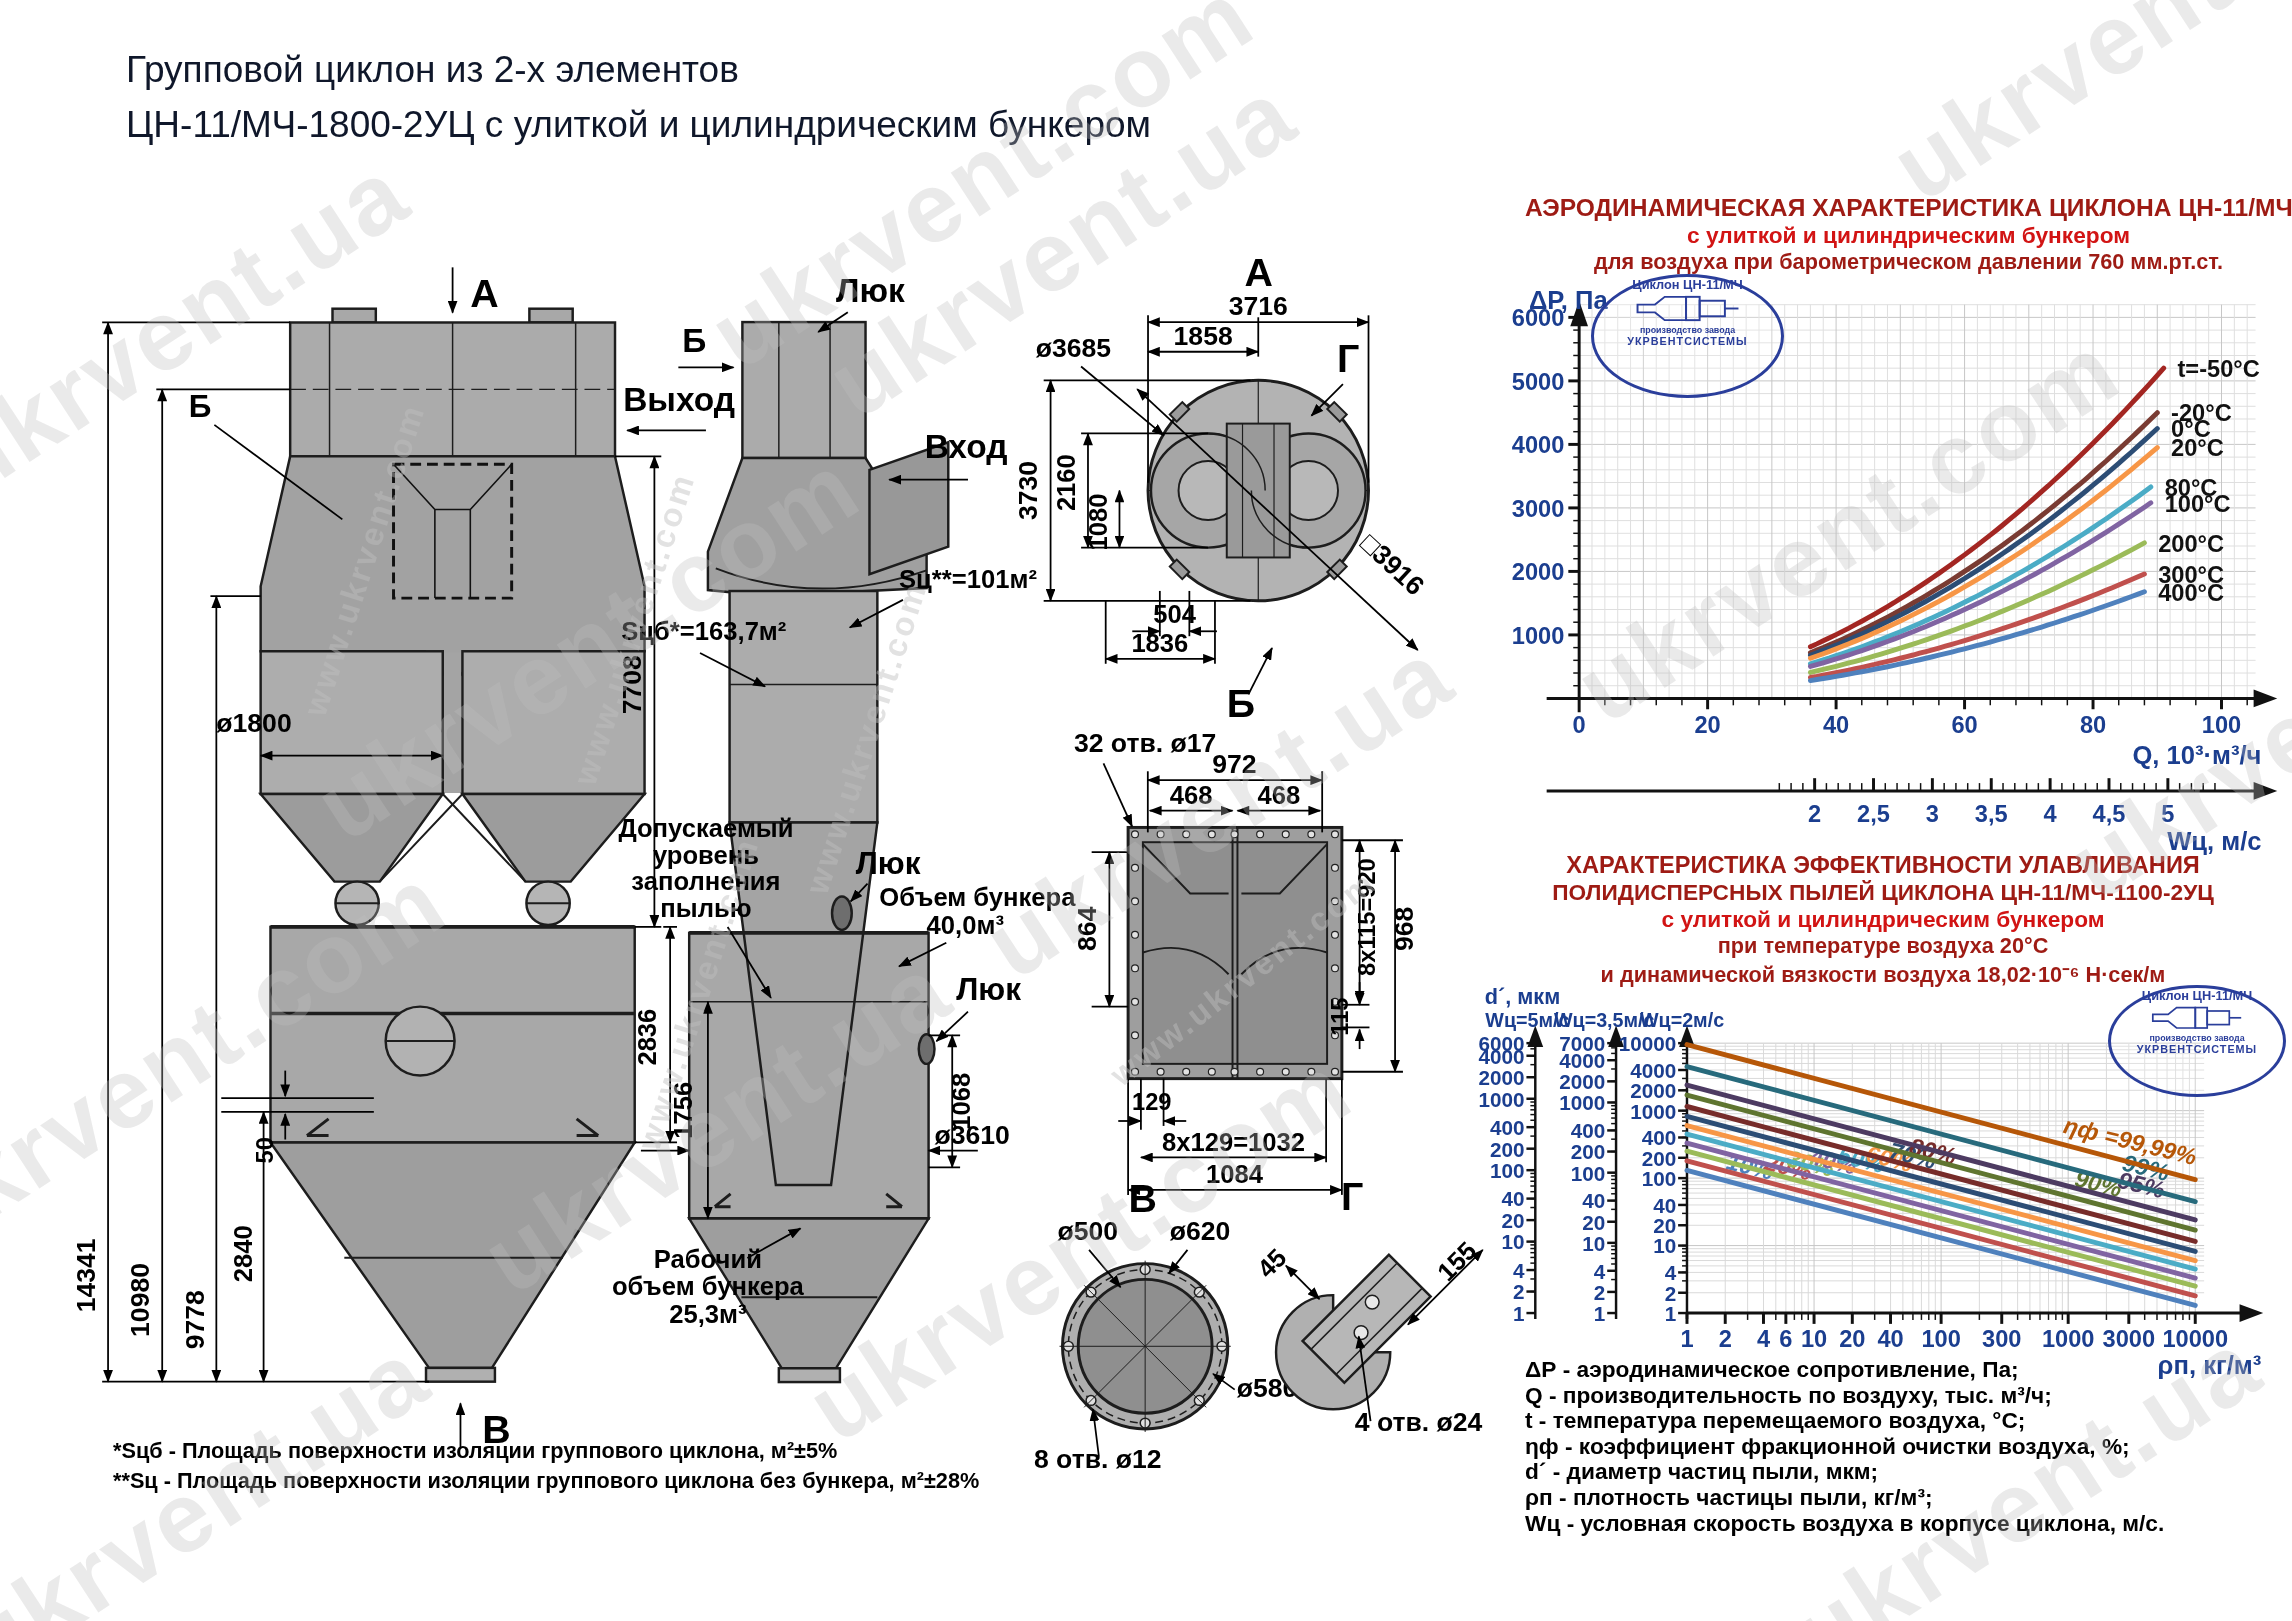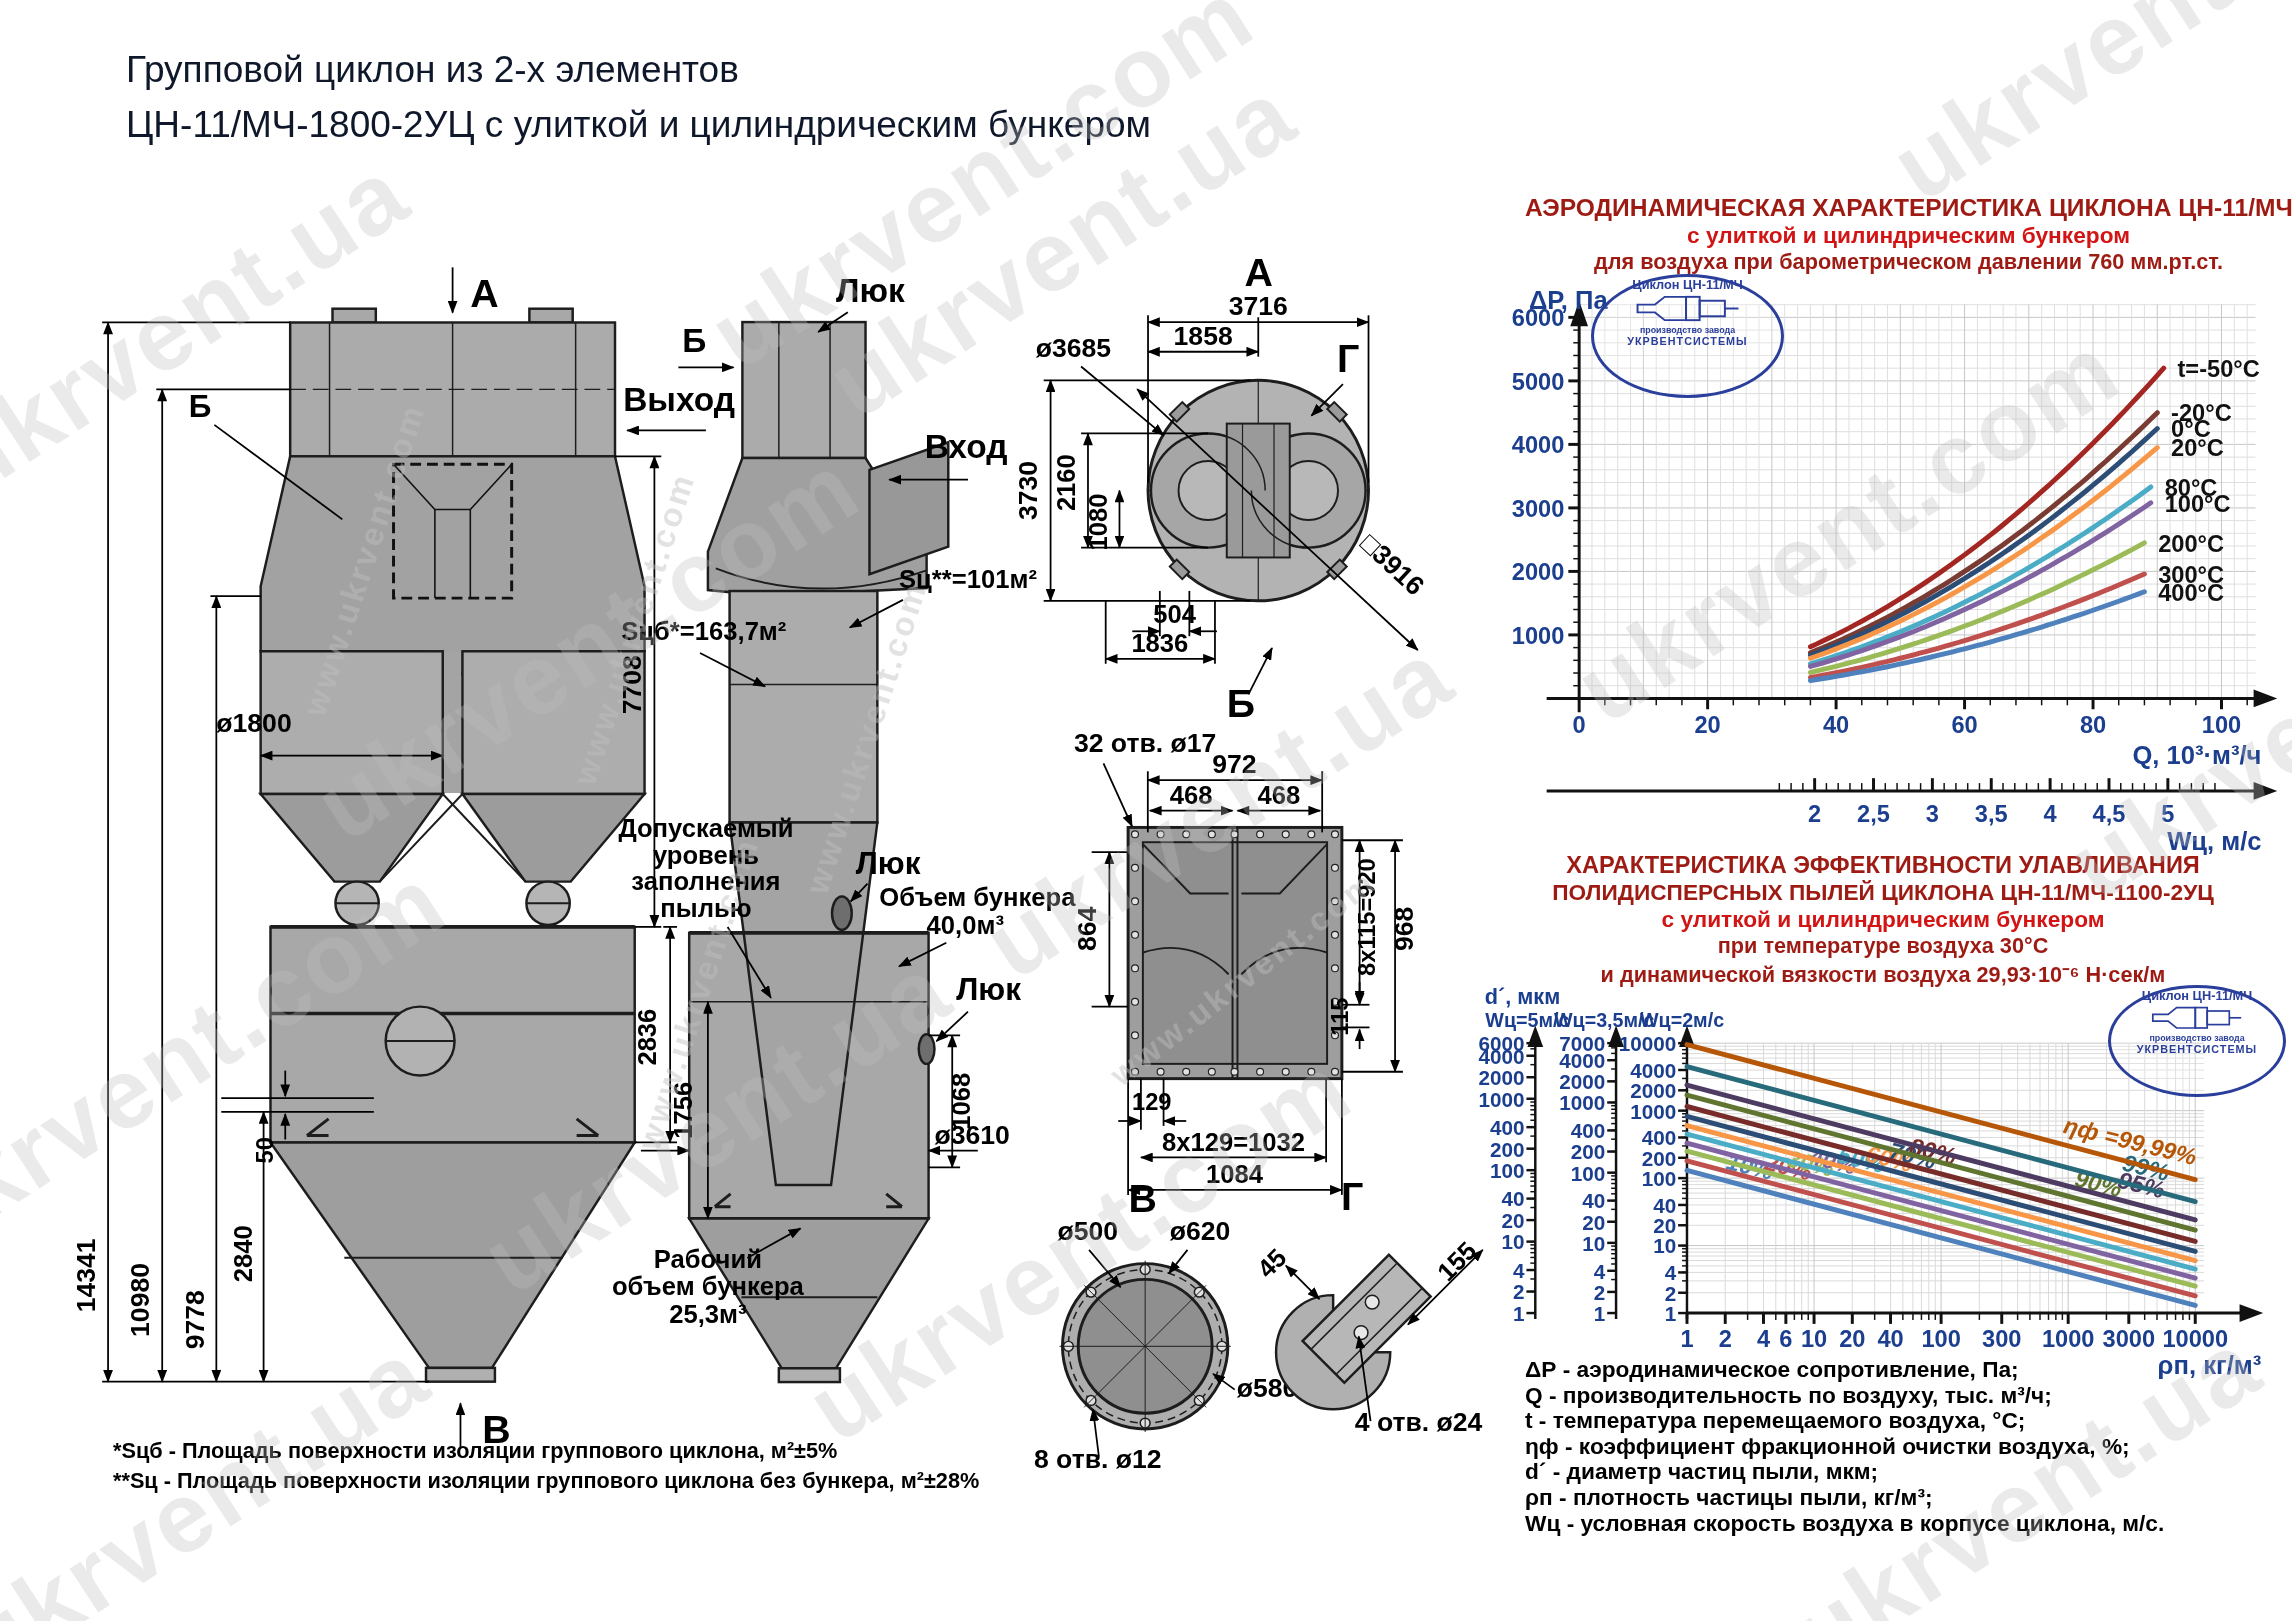--- a/index.html
+++ b/index.html
@@ -644,22 +644,22 @@
         <text x="643.112" y="312.58" class="clab">300°C</text>
         <path d="M289.9,411.9L296.4,410.8L302.9,409.8L309.4,408.7L316.0,407.6L322.5,406.5L329.0,405.3L335.5,404.1L342.1,402.9L348.6,401.7L355.1,400.4L361.6,399.1L368.2,397.8L374.7,396.4L381.2,395.0L387.7,393.6L394.2,392.2L400.8,390.7L407.3,389.2L413.8,387.7L420.3,386.1L426.9,384.5L433.4,382.9L439.9,381.3L446.4,379.6L453.0,377.9L459.5,376.2L466.0,374.5L472.5,372.7L479.1,370.9L485.6,369.0L492.1,367.2L498.6,365.3L505.2,363.4L511.7,361.4L518.2,359.5L524.7,357.5L531.3,355.4L537.8,353.4L544.3,351.3L550.8,349.2L557.3,347.0L563.9,344.9L570.4,342.7L576.9,340.4L583.4,338.2L590.0,335.9L596.5,333.6L603.0,331.3L609.5,328.9L616.1,326.5L622.6,324.1L629.1,321.6" fill="none" stroke="#4f81bd" stroke-width="5" stroke-linecap="round"></path>
         <text x="643.112" y="330.64" class="clab">400°C</text>
       </svg>
   </div>
 
   <div class="chart" style="left:1473px;top:852px;width:820px">
     <div class="ct c2t1 ct-dark">ХАРАКТЕРИСТИКА  ЭФФЕКТИВНОСТИ УЛАВЛИВАНИЯ</div>
     <div class="ct c2t2 ct-dark">ПОЛИДИСПЕРСНЫХ ПЫЛЕЙ ЦИКЛОНА ЦН-11/МЧ-1100-2УЦ</div>
     <div class="ct c2t3 ct-bright">с улиткой и цилиндрическим бункером</div>
-    <div class="ct c2t4 ct-dark">при температуре воздуха 30°С</div>
-    <div class="ct c2t5 ct-dark">и динамической вязкости воздуха  29,93·10⁻⁶ Н·сек/м</div>
+    <div class="ct c2t4 ct-dark">при температуре воздуха 20°С</div>
+    <div class="ct c2t5 ct-dark">и динамической вязкости воздуха  18,02·10⁻⁶ Н·сек/м</div>
     <svg id="c2svg" width="820" height="394" viewBox="0 0 832 400">
         <g stroke="#d9d9d9" stroke-width="1">
           <line x1="217" y1="330" x2="742" y2="330" stroke="#c6c6c6"></line>
           <line x1="217" y1="309.3794452970173" x2="742" y2="309.3794452970173"></line>
           <line x1="217" y1="297.31719405170315" x2="742" y2="297.31719405170315"></line>
           <line x1="217" y1="288.7588905940346" x2="742" y2="288.7588905940346"></line>
           <line x1="217" y1="282.1205547029827" x2="742" y2="282.1205547029827"></line>
           <line x1="217" y1="276.6966393487204" x2="742" y2="276.6966393487204"></line>
           <line x1="217" y1="272.11078425902343" x2="742" y2="272.11078425902343"></line>
           <line x1="217" y1="268.13833589105184" x2="742" y2="268.13833589105184"></line>

